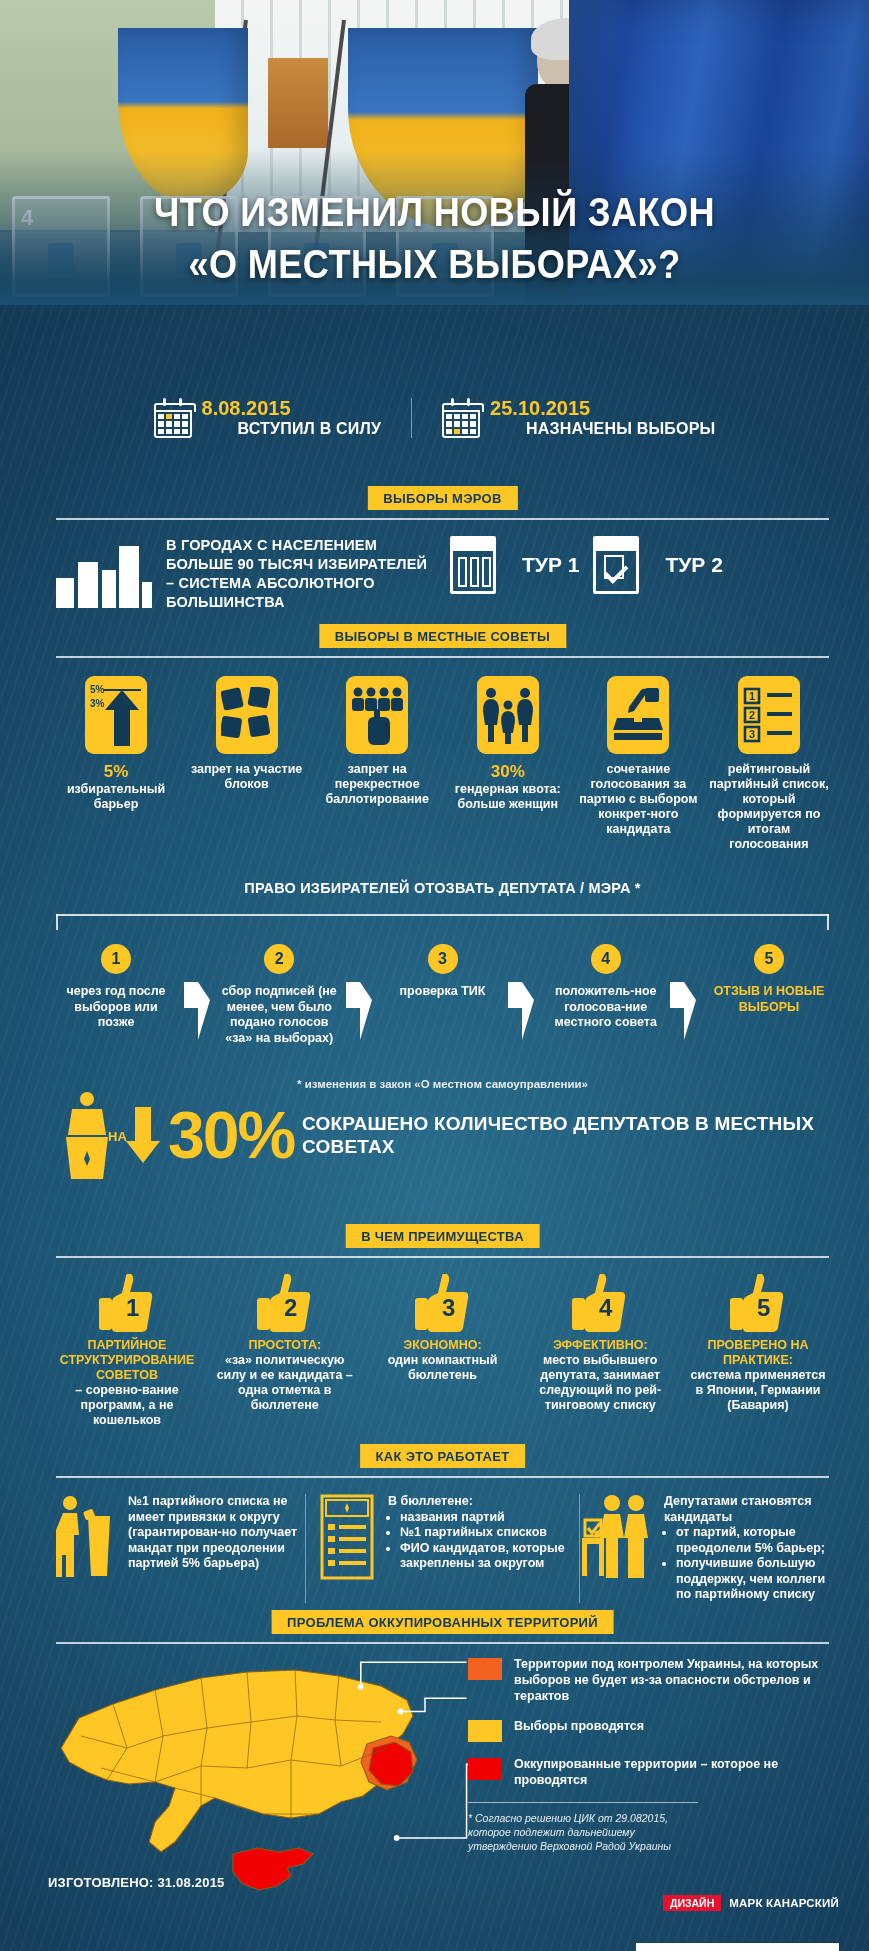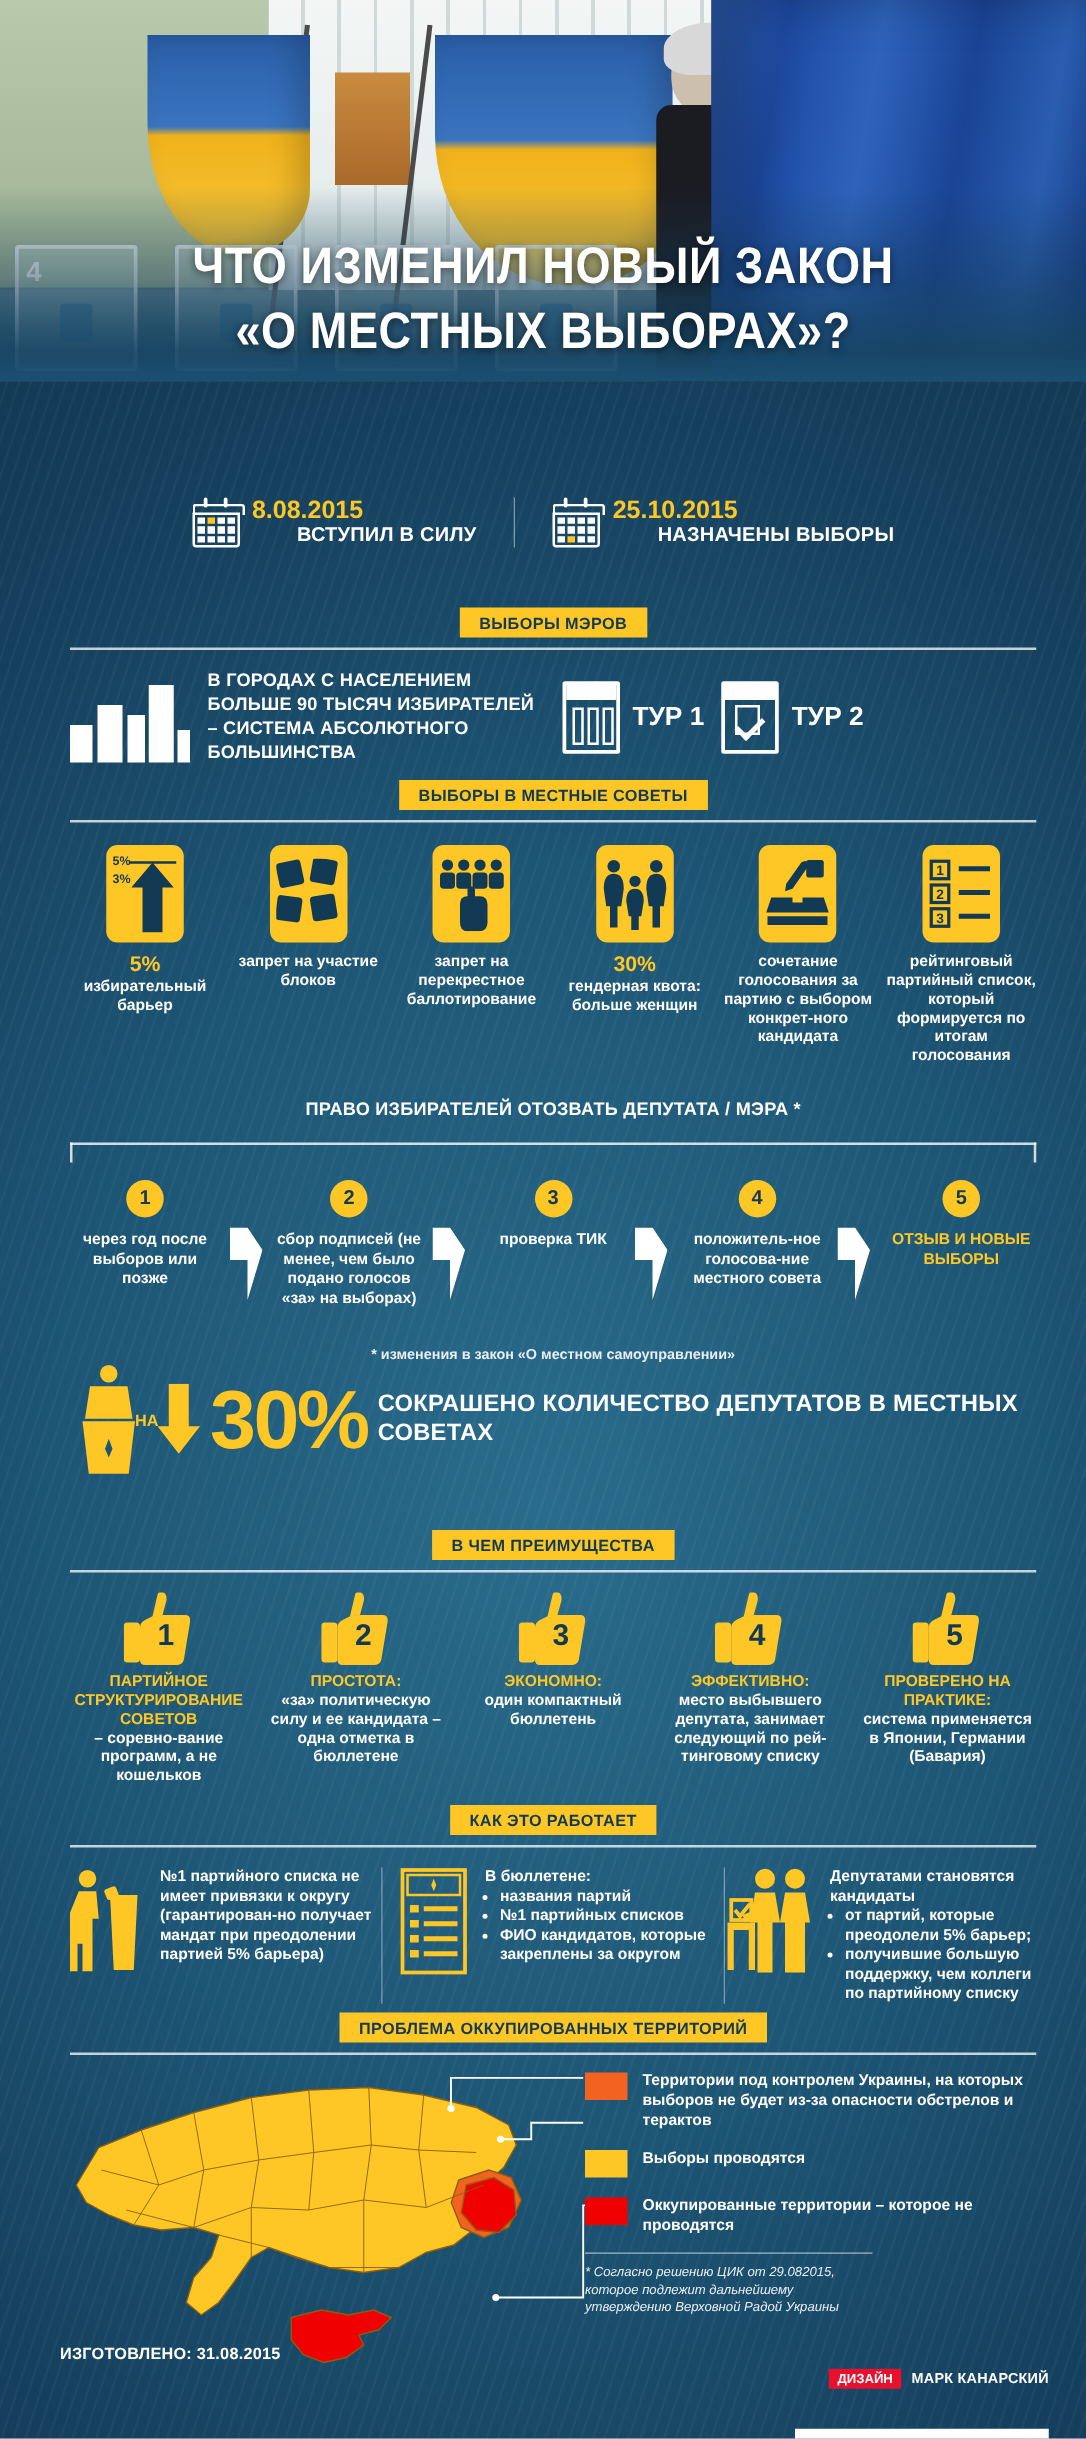--- a/index.html
+++ b/index.html
@@ -68,25 +68,25 @@
 
   
   .sec{position:absolute;left:56px;width:773px;z-index:6;}
   .secHead{position:relative;height:34px;}
   .secHead .chip{position:absolute;left:50%;transform:translateX(-50%);top:0;background:#FFC726;color:#123a55;
     font-weight:700;font-size:13px;letter-spacing:.3px;padding:5px 16px 4px;white-space:nowrap;}
   .secHead .rule{position:absolute;left:0;right:0;bottom:0;height:2px;background:rgba(255,255,255,.75);}
   .yellow{color:#FFC726;}
 
   
-  .mayors{display:flex;align-items:center;gap:14px;margin-top:16px;}
+  .mayors{display:flex;align-items:flex-start;gap:14px;margin-top:16px;}
   .cityIcon{width:96px;height:72px;position:relative;flex:0 0 auto;}
   .cityIcon span{position:absolute;bottom:0;background:#fff;}
   .mayorTxt{font-weight:700;font-size:14.5px;line-height:19px;letter-spacing:.2px;width:270px;}
-  .tourBlk{display:flex;align-items:center;gap:10px;}
+  .tourBlk{display:flex;align-items:center;gap:26px;}
   .ballotIcon{width:46px;height:58px;border:3px solid #fff;border-radius:2px;position:relative;box-sizing:border-box;
     background:linear-gradient(180deg,#fff 0 12px, transparent 12px);}
   .ballotIcon .col{position:absolute;top:18px;width:9px;height:30px;border:2px solid #fff;box-sizing:border-box;}
   .tourLbl{font-weight:700;font-size:21px;}
   .chkbox{position:absolute;left:8px;top:16px;width:20px;height:24px;border:2px solid #fff;box-sizing:border-box;}
   .tick{position:absolute;left:9px;top:26px;width:18px;height:9px;border-left:4px solid #fff;border-bottom:4px solid #fff;transform:rotate(-45deg);}
 
   
   .cgrid{display:flex;justify-content:space-between;margin-top:18px;gap:4px;}
   .cItem{width:120px;text-align:center;}

